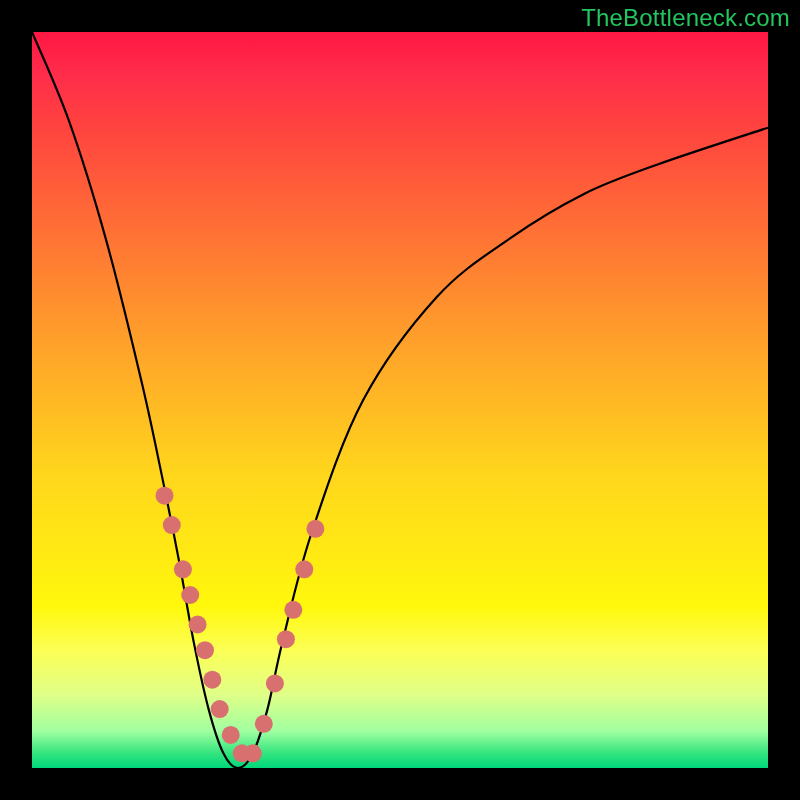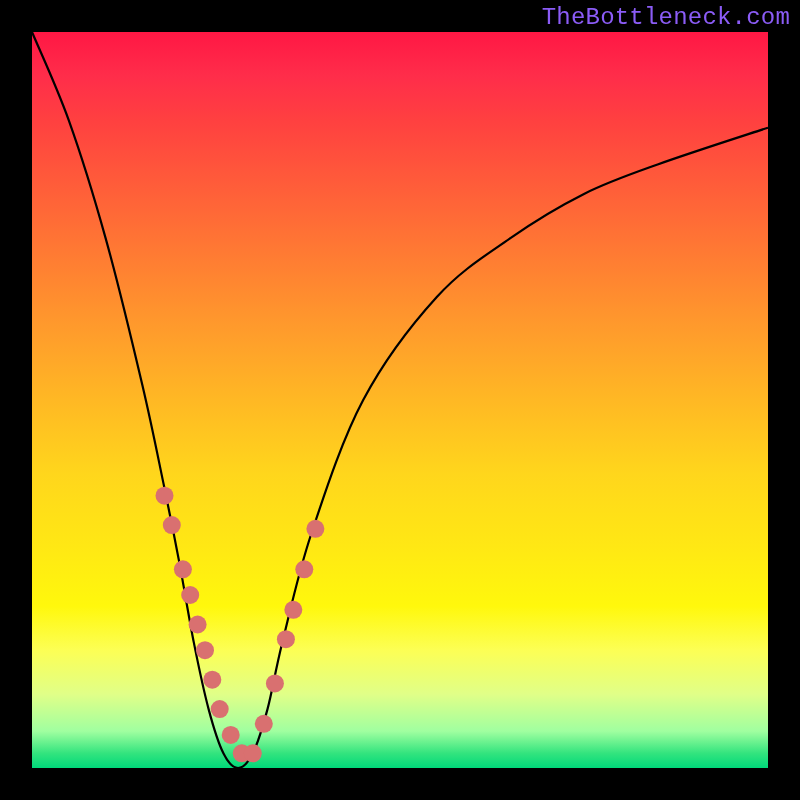--- a/index.html
+++ b/index.html
@@ -41,25 +41,24 @@
       #e0ff88 90%,
       #a0ffa0 95%,
       #33e47e 98%,
       #00d87a 100%
     );
   }
   .watermark {
     position: absolute;
     top: 4px;
     right: 10px;
-    color: #8b5cf6;
+    color: #22c55e;
     font-size: 24px;
     font-weight: 500;
     letter-spacing: 0.2px;
-    font-family: Liberation Mono, monospace;
   }
   svg.curve {
     position: absolute;
     top: 0;
     left: 0;
     width: 736px;
     height: 736px;
     overflow: visible;
   }
 </style>

